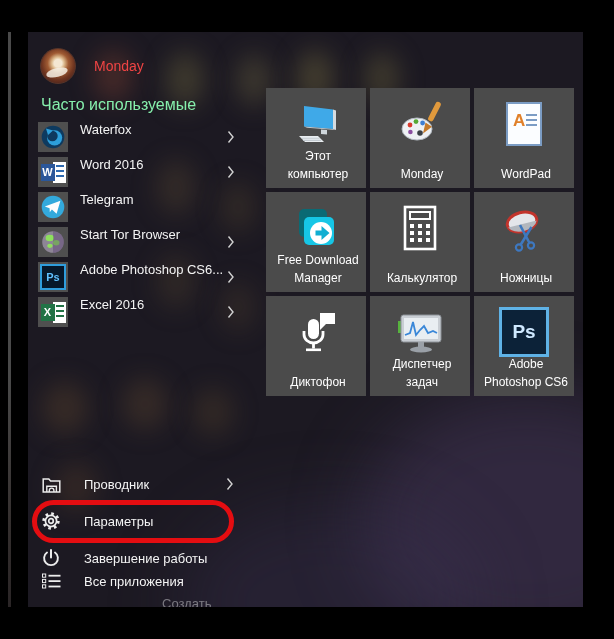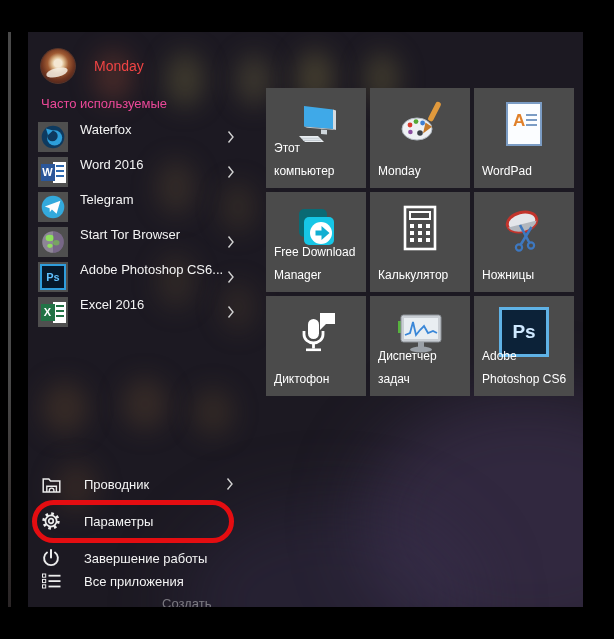--- a/index.html
+++ b/index.html
@@ -15,34 +15,34 @@
   
   .user-row{position:absolute;left:12px;top:16px;display:flex;align-items:center;cursor:pointer;}
   .avatar{width:36px;height:36px;border-radius:50%;position:relative;overflow:hidden;flex:none;
     background:radial-gradient(circle at 50% 42%,#f4e7d2 0 15%,#dcb98c 24%,#a05b33 40%,#6d3420 62%,#45201a 88%,#351713 100%);
     border:1px solid #57352a;box-sizing:border-box;}
   .avatar::after{content:"";position:absolute;left:5px;bottom:6px;width:22px;height:9px;border-radius:50%;
     background:rgba(244,238,228,.85);transform:rotate(-14deg);}
   .user-name{color:#ef4444;font-size:14px;margin-left:18px;}
 
   
-  .freq-header{position:absolute;left:13px;top:64px;color:#ec4899;font-size:13px;}
+  .freq-header{position:absolute;left:13px;top:64px;color:#86efac;font-size:16px;}
 
   
   .app-list{position:absolute;left:10px;top:90px;width:197px;}
   .app-row{display:flex;height:30px;margin-bottom:5px;cursor:pointer;}
   .sq{width:30px;height:30px;background:#4f4f4f;display:flex;align-items:center;justify-content:center;flex:none;}
   .app-label{color:#f4f4f4;font-size:13px;margin-left:12px;white-space:nowrap;}
   .chev{margin-left:auto;flex:none;display:flex;align-items:center;}
 
   
   .tile-grid{position:absolute;left:238px;top:56px;display:grid;grid-template-columns:repeat(3,100px);grid-auto-rows:100px;gap:4px;}
   .tile{position:relative;background:#4b4b4b;cursor:pointer;}
   .tile-icon{position:absolute;left:0;right:0;top:0;bottom:28px;display:flex;align-items:center;justify-content:center;}
-  .tile-label{position:absolute;left:8px;right:4px;bottom:5px;color:#fff;font-size:12px;line-height:23px;}
+  .tile-label{position:absolute;left:8px;right:4px;bottom:5px;color:#fff;font-size:12px;line-height:18px;text-align:center;}
 
   
   .f-row{position:absolute;left:13px;width:193px;height:28px;display:flex;align-items:center;cursor:pointer;}
   .f-icon{width:20px;height:20px;display:flex;align-items:center;justify-content:center;flex:none;}
   .f-label{color:#f4f4f4;font-size:13px;margin-left:23px;white-space:nowrap;}
   .red-oval{position:absolute;left:4px;top:468px;width:202px;height:43px;border:5px solid #e40d11;
     border-radius:22px;box-sizing:border-box;z-index:5;pointer-events:none;}
   .create-label{position:absolute;left:134px;top:564px;font-size:13px;color:rgba(196,196,200,.55);}
 
   

